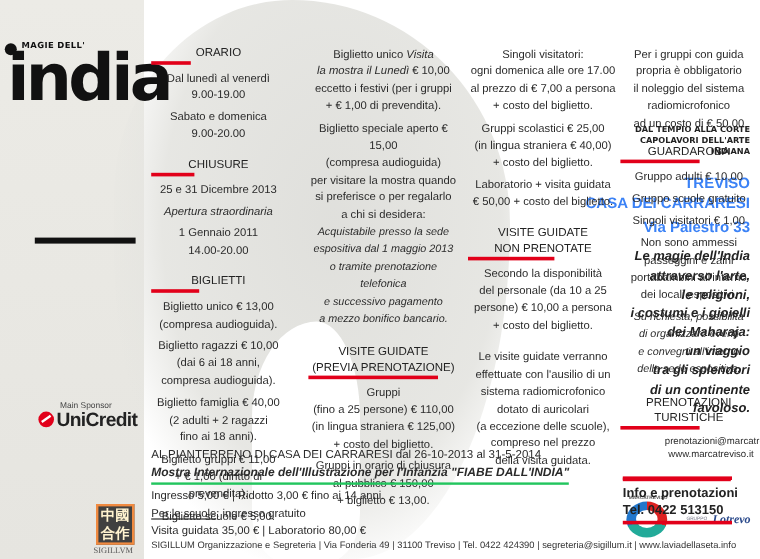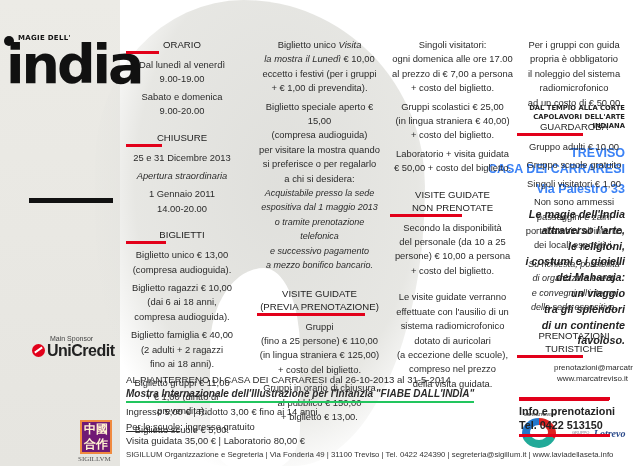--- a/index.html
+++ b/index.html
@@ -31,21 +31,21 @@
   .city1 { top:145px; }
   .city2 { top:161px; }
   .city3 { top:181px; font-size:12.5px; }
   .blackbar { position:absolute; left:29px; top:198px; width:84px; height:5px; background:#111; }
   .tagline { position:absolute; right:8px; top:207px; width:115px; text-align:right;
     font:italic 700 10.8px/15.8px "Liberation Sans", sans-serif; color:#222; white-space:pre-line; }
   .sponsor-lbl { position:absolute; left:50px; top:335px; font:7px "Liberation Sans", sans-serif; color:#444; }
   .unicredit { position:absolute; left:32px; top:342px; font:700 16px "Liberation Sans", sans-serif; color:#222; letter-spacing:-0.5px; }
   .uni-icon { display:inline-block; width:13px; height:13px; border-radius:50%; background:#e2001a; vertical-align:-1px; margin-right:2px; position:relative; }
   .uni-icon::after { content:""; position:absolute; left:2px; top:5px; width:9px; height:2px; background:#fff; transform:rotate(-35deg); }
-  .seal { position:absolute; left:80px; top:420px; width:32px; height:34px; background:#701a75; border:2px solid #f08a40; box-sizing:border-box;
+  .seal { position:absolute; left:80px; top:420px; width:32px; height:34px; background:#404040; border:2px solid #f08a40; box-sizing:border-box;
     color:#fff3d0; font:700 12px "DejaVu Sans", sans-serif; text-align:center; line-height:15px; }
   .seal-lbl { position:absolute; left:78px; top:455px; font:7px "Liberation Serif", serif; color:#555; }
 
   .col { position:absolute; font-size:9.4px; line-height:14.4px; color:#2b2b2b;text-align:center; }
   .col p { margin:0 0 4px 0; white-space:pre-line; }
   .col .it { font-style:italic; }
   .h { font-size:9.6px; font-weight:400; color:#222; margin:0; line-height:13px; white-space:pre-line; }
   .ul { display:block; width:40px; height:3px; background:#e2001a; margin:0 0 4px 0; }
 
   .c1 { left:126px; top:38px; width:112px; }

